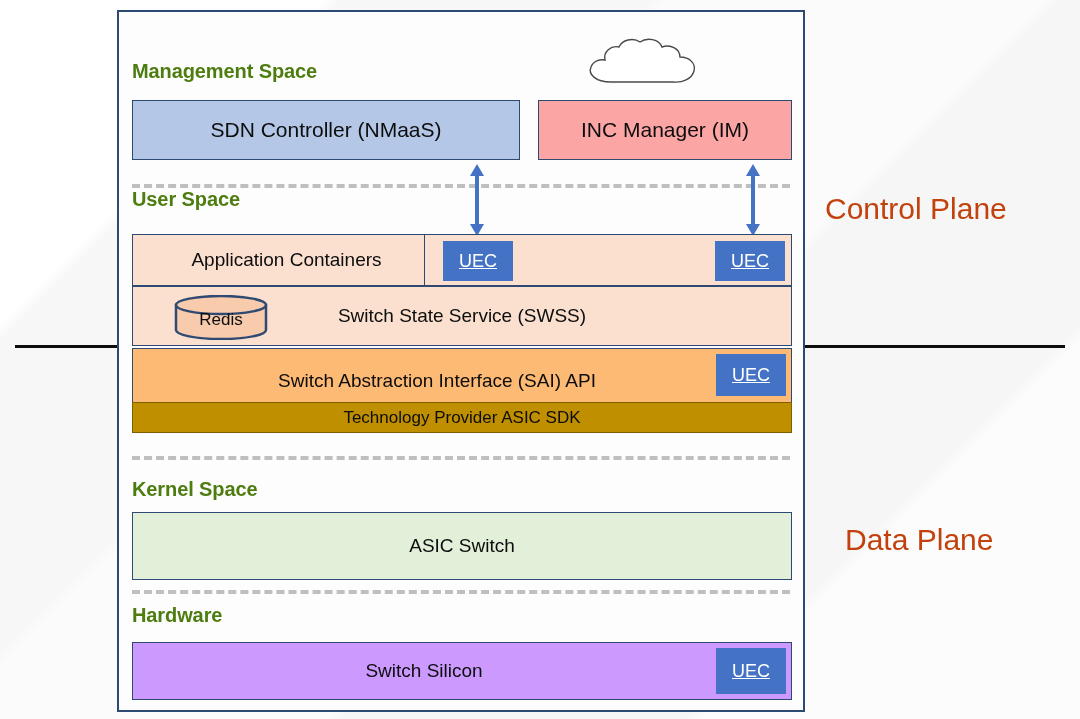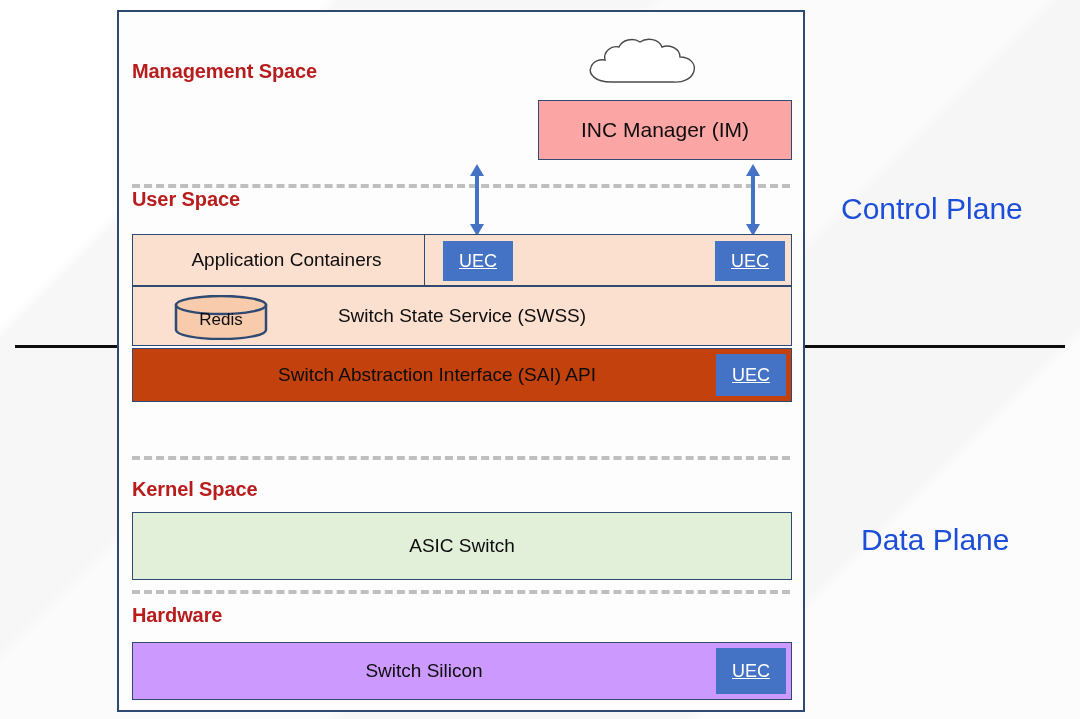--- a/index.html
+++ b/index.html
@@ -34,21 +34,21 @@
     left: 117px;
     top: 10px;
     width: 688px;
     height: 702px;
     border: 2px solid #2e4a72;
     background: #fdfdfd;
     box-sizing: border-box;
   }
 
   .layer-title {
-    color: #b91c1c;
+    color: #4d7c0f;
     font-weight: bold;
     font-size: 20px;
     letter-spacing: -0.1px;
   }
 
   
   .row-box {
     border: 1.5px solid #2e4a72;
     box-sizing: border-box;
     display: flex;
@@ -107,23 +107,22 @@
   
   .arrow-v {
     position: absolute;
     width: 20px;
   }
 
   
   .plane-label {
     position: absolute;
     font-size: 30px;
-    color: #1d4ed8;
+    color: #c2410c;
     white-space: nowrap;
-    margin-left: 16px;
   }
 
   
   #plane-divider {
     position: absolute;
     left: 15px;
     top: 345px;
     width: 1050px;
     height: 0;
     border-top: 3px solid #0d0d0d;
@@ -168,20 +167,21 @@
 <div id="arch-container">
 
   <svg id="cloud-icon" viewBox="0 0 122 56">
     <path d="M30 46 C14 46 7 38 10 31 C12 25 19 23 24 24 C22 16 30 9 38 11
              C41 4 52 1 59 6 C66 1 78 3 81 11 C90 8 99 13 99 21
              C109 21 115 28 113 35 C111 43 101 47 92 46 Z" fill="#ffffff" stroke="#4a4a4a" stroke-width="1.4"></path>
   </svg>
 
   <div class="layer-title abs" style="left:13px; top:48px;">Management Space</div>
 
+  <div id="sdn-controller-box" class="abs">SDN Controller (NMaaS)</div>
 
   <div id="inc-manager-box" class="abs">INC Manager (IM)</div>
 
   <div class="dashed-sep" style="top:172px;"></div>
 
   <svg class="arrow-v" style="left:348px; top:152px; height:72px;" viewBox="0 0 20 72">
     <line x1="10" y1="8" x2="10" y2="64" stroke="#4472c4" stroke-width="4"></line>
     <polygon points="10,0 3,12 17,12" fill="#4472c4"></polygon>
     <polygon points="10,72 3,60 17,60" fill="#4472c4"></polygon>
   </svg>
@@ -204,25 +204,28 @@
 
   <div class="row-box abs" style="left:13px; top:274px; width:660px; height:60px; background:#fbe0d0;">
     <svg id="redis-cylinder" viewBox="0 0 96 45">
       <path d="M3 10 L3 35 A45 9 0 0 0 93 35 L93 10 Z" fill="#f8cbad" stroke="#2e4a72" stroke-width="2.5"></path>
       <ellipse cx="48" cy="10" rx="45" ry="9" fill="#f8cbad" stroke="#2e4a72" stroke-width="2.5"></ellipse>
     </svg>
     <div id="redis-label">Redis</div>
     <div class="row-label">Switch State Service (SWSS)</div>
   </div>
 
-  <div class="row-box abs" style="left:13px; top:336px; width:660px; height:54px; background:#c2410c;">
+  <div class="row-box abs" style="left:13px; top:336px; width:660px; height:66px; background:#fdba74;">
     <div class="row-label" style="padding-right:50px;">Switch Abstraction Interface (SAI) API</div>
     <div class="uec abs" style="right:5px; top:5px; width:70px; height:42px;">UEC</div>
   </div>
 
+  <div class="row-box abs" style="left:13px; top:390px; width:660px; height:31px; background:#bf8f00; border-color:#7f6000;">
+    <div class="row-label" style="font-size:17px;">Technology Provider ASIC SDK</div>
+  </div>
 
   <div class="dashed-sep" style="top:444px;"></div>
 
   <div class="layer-title abs" style="left:13px; top:466px;">Kernel Space</div>
 
   <div class="row-box abs" style="left:13px; top:500px; width:660px; height:68px; background:#e2efd9;">
     <div class="row-label">ASIC Switch</div>
   </div>
 
   <div class="dashed-sep" style="top:578px;"></div>

